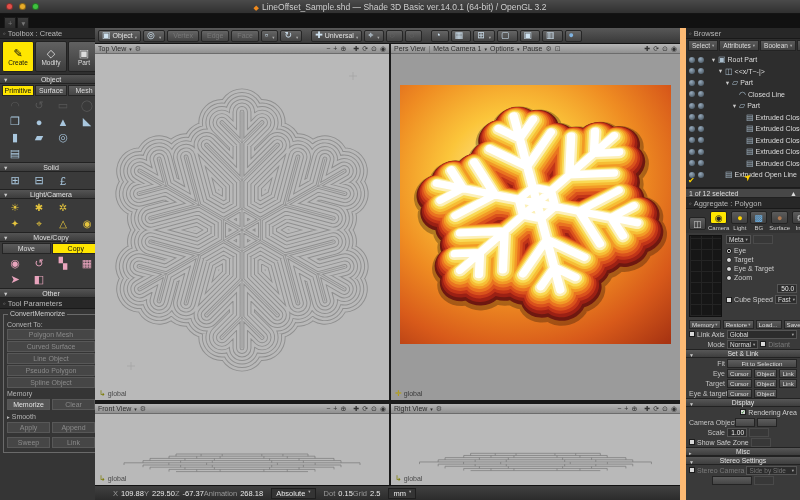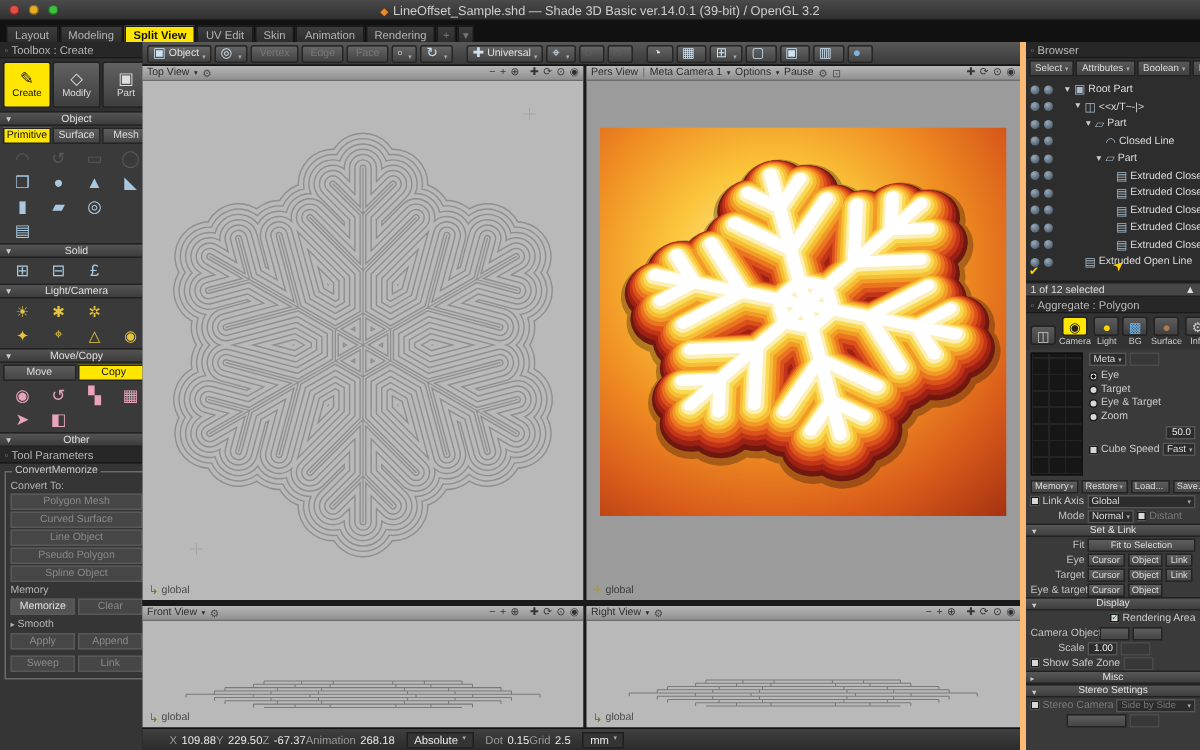--- a/index.html
+++ b/index.html
@@ -90,21 +90,21 @@
 
 #statusbar{position:absolute;left:0;bottom:0;width:585px;height:15px;
 background:linear-gradient(#404040,#2b2b2b);border-top:1px solid #121212;
 display:flex;align-items:center;gap:8px;padding-left:18px;font-size:7.5px}
 .sf{display:inline-flex;gap:3px;align-items:center}
 .sk{color:#9a9a9a}.sv{color:#e9e9e9}
 .sdd{color:#e9e9e9;background:#343434;border:1px solid #1f1f1f;padding:0 4px;display:inline-flex;gap:3px;align-items:flex-start}
 .sdd .ar{font-size:4.5px;color:#aaa}
 
 
-#rightpanel{left:680px;top:28px;right:0;bottom:0;background:#3a3a3a;border-left:4px solid #fdba74;
+#rightpanel{left:680px;top:28px;right:0;bottom:0;background:#3a3a3a;border-left:6px solid #fdba74;
 display:flex;flex-direction:column;overflow:hidden;font-size:7px}
 .rtabs{flex:none;display:flex;gap:1px;padding:1px 2px;background:#2e2e2e;align-items:center}
 .rtab{background:linear-gradient(#585858,#424242);border:1px solid #232323;color:#ddd;
 padding:1px 3px;font-size:6.5px;display:inline-flex;gap:2px;align-items:center}
 .rtab .ar{font-size:4.5px;color:#aaa}
 #tree{flex:none;background:#2d2d2d;height:136px;position:relative;overflow:hidden;padding-top:2px;border-bottom:1px solid #1c1c1c}
 .trow{display:flex;align-items:center;height:11.5px;font-size:7px;color:#ddd;white-space:nowrap}
 .dot{width:6px;height:6px;border-radius:50%;background:radial-gradient(circle at 35% 30%,#97abbd,#3c4852);margin-left:3px;flex:none}
 .texp{width:7px;text-align:center;color:#ccc;font-size:5.5px;flex:none}
 .tico{font-size:8px;color:#a8bccb;margin:0 2px 0 1px;flex:none}
@@ -151,27 +151,26 @@
 .dimlab{color:#7a7a7a}
 </style>
 </head>
 <body>
 
 <div id="titlebar" class="abs">
   <span class="light" style="background:#e2504a"></span>
   <span class="light" style="background:#e6ac29"></span>
   <span class="light" style="background:#3fc23f"></span>
   <div id="title-text">
-    <span id="title-ico">◆</span><span>LineOffset_Sample.shd — Shade 3D Basic ver.14.0.1 (39-bit) / OpenGL 3.2</span>
+    <span id="title-ico">◆</span><span>LineOffset_Sample.shd — Shade 3D Basic ver.14.0.1 (64-bit) / OpenGL 3.2</span>
   </div>
 </div>
 
 <div id="tabsrow" class="abs">
   <span style="width:4px"></span>
-  <span><span class="wtab">Layout</span><span class="wtab">Modeling</span><span class="wtab active">Split View</span><span class="wtab">UV Edit</span><span class="wtab">Skin</span><span class="wtab">Animation</span><span class="wtab">Rendering</span></span>
   <span><span class="wtab xtra">+</span><span class="wtab xtra">▾</span></span>
 </div>
 
 <div id="toolbox" class="abs">
   <div class="phead"><span class="o">◦</span><span>Toolbox : Create</span></div>
   <div class="modes">
 
     <span class="mode active">
       <span class="mi">✎</span>
       <span class="ml">Create</span>

